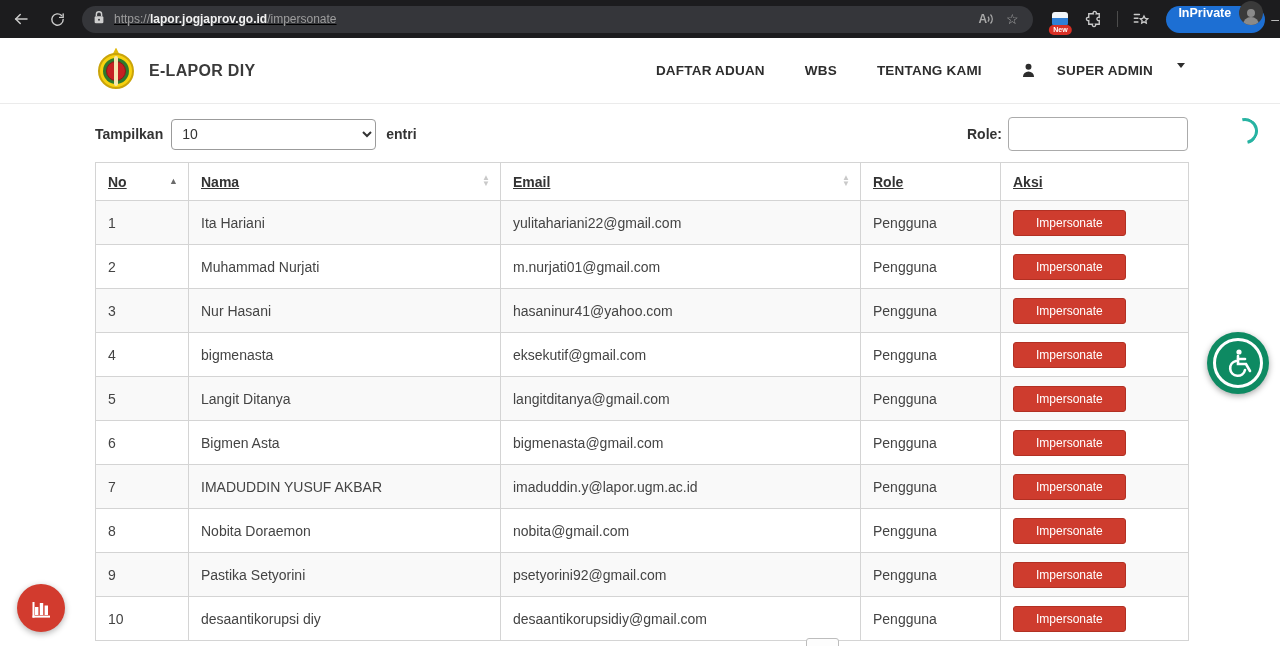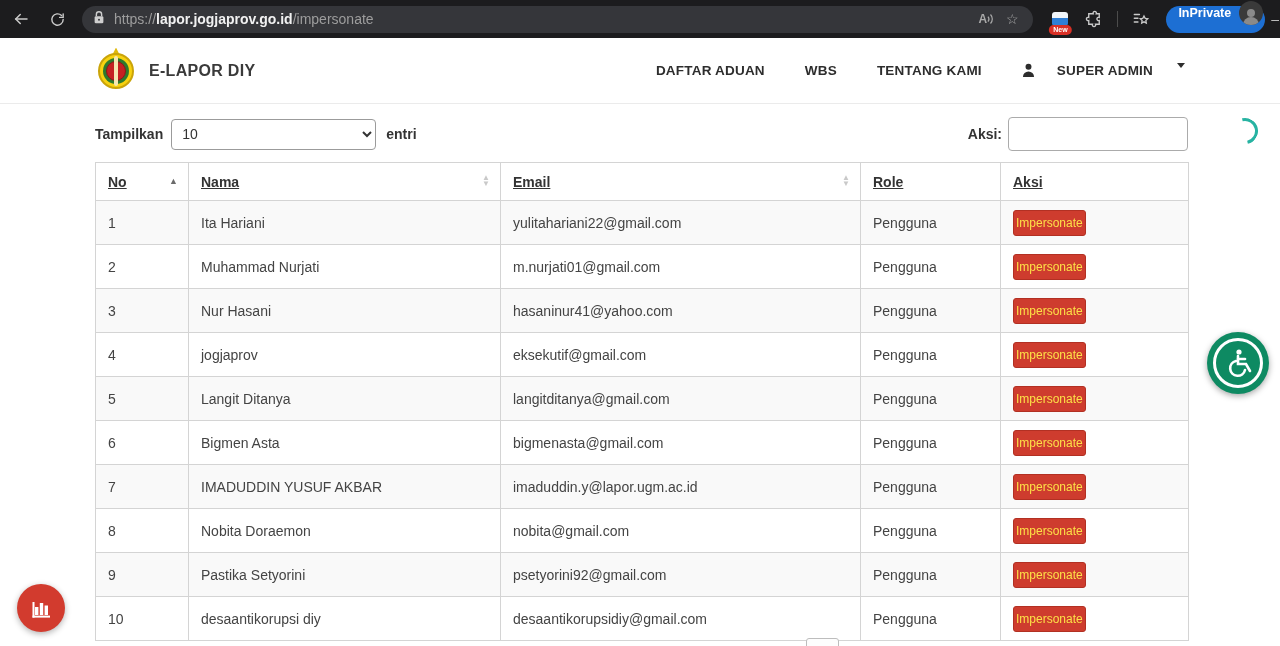--- a/index.html
+++ b/index.html
@@ -5,21 +5,21 @@
   * { margin:0; padding:0; box-sizing:border-box; }
   html,body { width:1280px; height:646px; overflow:hidden; background:#fff;
               font-family:"Liberation Sans", sans-serif; }
 
   
   .chrome { position:relative; height:38px; background:#1c1c1e; display:flex; align-items:center; }
   .chrome-btn { width:30px; height:30px; display:flex; align-items:center; justify-content:center;
                 color:#c9c9c9; margin-left:6px; border-radius:6px; cursor:pointer; flex:0 0 auto; }
   .addr-pill { height:27px; background:#35363a; border-radius:14px; margin-left:10px;
                display:flex; align-items:center; padding:0 8px 0 10px; width:994px; }
-  .addr-url { font-size:14px; margin-left:8px; white-space:nowrap; flex:1; }
+  .addr-url { font-size:12px; margin-left:8px; white-space:nowrap; flex:1;text-decoration:underline; }
   .url-dim { color:#9d9d9d; }
   .url-host { color:#f1f1f1; font-weight:bold; }
   .pill-icon { color:#a9a9a9; font-size:14px; width:26px; text-align:center; flex:0 0 auto; }
   .ra-wrap { display:flex; align-items:center; color:#a9a9a9; font-size:12px; font-weight:bold; width:26px; justify-content:center; }
   .ext-area { display:flex; align-items:center; margin-left:10px; }
   .ext-item { position:relative; width:26px; height:30px; display:flex; align-items:center; justify-content:center; margin:0 4px; }
   .new-badge { position:absolute; bottom:-1px; left:50%; transform:translateX(-50%);
                background:#d93025; color:#fff; font-size:7px; font-weight:bold;
                padding:1px 4px; border-radius:6px; line-height:1.2; }
   .ext-glyph { width:16px; height:14px; border-radius:3px; background:linear-gradient(180deg,#f2f6fb 45%,#2f7fd6 45%); }
@@ -70,22 +70,22 @@
   th, td { border:1px solid #d4d4d4; font-size:14px; text-align:left; }
   th { height:38px; font-weight:bold; color:#333; padding-left:12px; position:relative; background:#fff;text-decoration:underline; }
   td { height:44px; color:#444; padding-left:12px; }
   tbody tr:nth-child(odd)  { background:#f9f9f9; }
   tbody tr:nth-child(even) { background:#ffffff; }
   .col-no{width:93px} .col-nama{width:312px} .col-email{width:360px} .col-role{width:140px} .col-aksi{width:188px}
   .sort-asc { position:absolute; right:10px; top:50%; transform:translateY(-58%);
               font-size:9px; color:#6b6b6b; line-height:1; }
   .sort-both { position:absolute; right:10px; top:50%; transform:translateY(-50%);
                display:flex; flex-direction:column; font-size:8px; color:#c9c9c9; line-height:0.85; }
-  .btn-impersonate { background:#ce3c2e; border:1px solid #b23023; color:#fde047; font-size:12px;
-                     padding:5px 2px; border-radius:3px; cursor:pointer;
+  .btn-impersonate { background:#ce3c2e; border:1px solid #b23023; color:#ffffff; font-size:12px;
+                     padding:5px 22px; border-radius:3px; cursor:pointer;
                      font-family:"Liberation Sans", sans-serif; }
 
   
   .a11y-fab { position:absolute; left:1207px; top:332px; width:62px; height:62px; border-radius:50%;
               background:#0e8a62; box-shadow:0 2px 6px rgba(0,0,0,0.35); display:flex;
               align-items:center; justify-content:center; cursor:pointer; }
   .a11y-ring { width:50px; height:50px; border:3px solid #fff; border-radius:50%; display:flex;
                align-items:center; justify-content:center; }
   .chart-fab { position:absolute; left:17px; top:584px; width:48px; height:48px; border-radius:50%;
                background:#d23b2e; box-shadow:0 2px 6px rgba(0,0,0,0.3); display:flex;
@@ -185,21 +185,21 @@
   </div>
 </div>
 
 <div class="controls">
   <span class="ctl-label">Tampilkan</span>
   <select class="page-size">
     <option>10</option>
   </select>
   <span class="ctl-label">entri</span>
   <div class="search-group">
-    <span class="ctl-label">Aksi:</span>
+    <span class="ctl-label">Role:</span>
     <input class="search-input" type="text" value="" style="">
   </div>
   <div class="spinner"></div>
 </div>
 
 <div class="table-wrap">
   <table>
     <colgroup>
         <col class="col-no">
         <col class="col-nama">
@@ -245,21 +245,21 @@
     <td>3</td>
     <td>Nur Hasani</td>
     <td>hasaninur41@yahoo.com</td>
     <td>Pengguna</td>
     <td>
       <button class="btn-impersonate">Impersonate</button>
     </td>
   </tr>
         <tr>
     <td>4</td>
-    <td>jogjaprov</td>
+    <td>bigmenasta</td>
     <td>eksekutif@gmail.com</td>
     <td>Pengguna</td>
     <td>
       <button class="btn-impersonate">Impersonate</button>
     </td>
   </tr>
         <tr>
     <td>5</td>
     <td>Langit Ditanya</td>
     <td>langitditanya@gmail.com</td>

